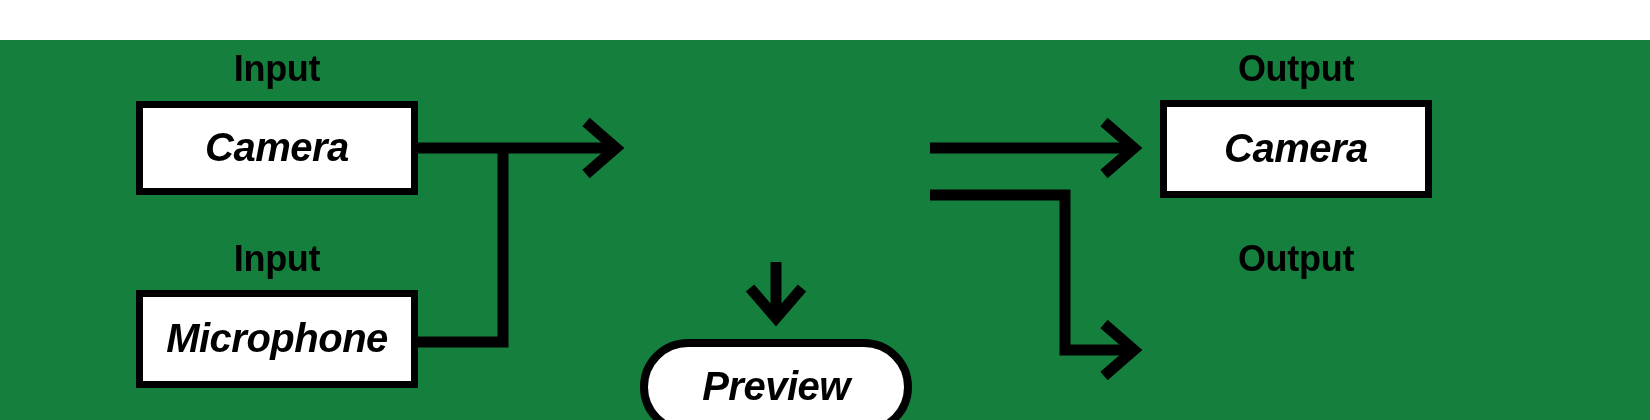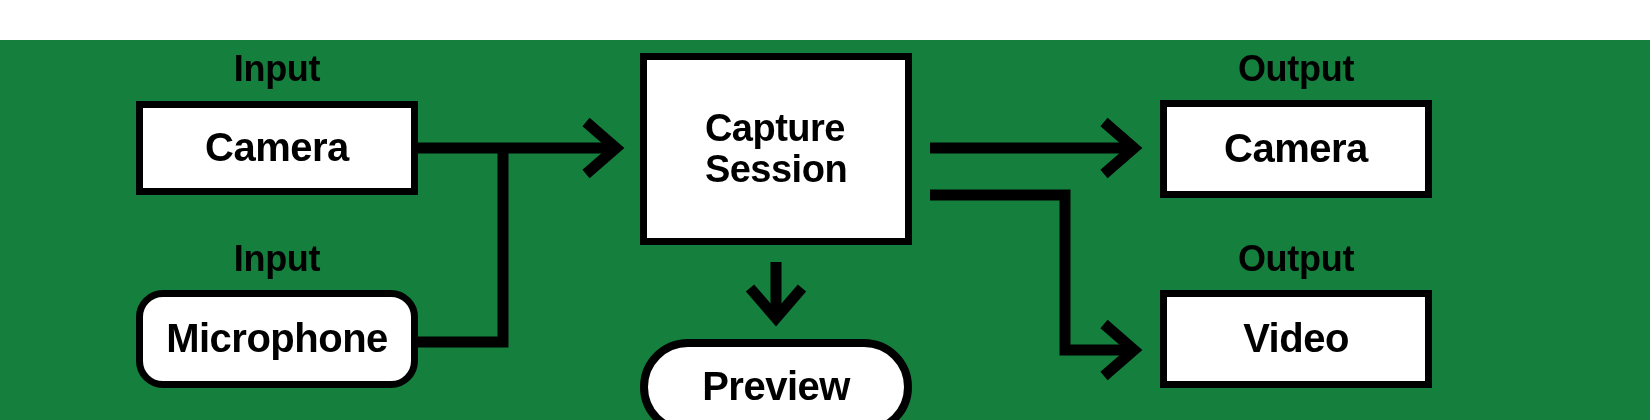--- a/index.html
+++ b/index.html
@@ -31,24 +31,25 @@
     background: #ffffff;
     border: 7px solid #000000;
     display: flex;
     align-items: center;
     justify-content: center;
     z-index: 3;
   }
   .node .node-text {
     font-weight: bold;
     color: #000000;
-    text-align: left;
+    text-align: center;
     line-height: 1.08;
     white-space: pre-line;
     letter-spacing: -0.5px;
+    font-style: italic;
   }
   .node.pill {
     border-radius: 999px;
     border-width: 8px;
   }
 
   
   .caption {
     position: absolute;
     font-weight: bold;
@@ -65,21 +66,21 @@
     bottom: 8px;
     font-size: 17px;
     color: #c9c9c9;
     z-index: 4;
     white-space: nowrap;
     font-family: "DejaVu Sans", sans-serif;
   }
 
   
   #node-camera      { left: 136px; top: 61px;  width: 282px; height: 94px; }
-  #node-microphone  { left: 136px; top: 250px; width: 282px; height: 98px; border-radius: 27px; }
+  #node-microphone  { left: 136px; top: 250px; width: 282px; height: 98px; }
   #node-capture     { left: 640px; top: 13px;  width: 272px; height: 192px; }
   #node-preview     { left: 640px; top: 299px; width: 272px; height: 96px; }
   #node-picture     { left: 1160px; top: 60px;  width: 272px; height: 98px; }
   #node-video       { left: 1160px; top: 250px; width: 272px; height: 98px; }
 
   #node-camera .node-text,
   #node-microphone .node-text,
   #node-picture .node-text,
   #node-video .node-text,
   #node-preview .node-text { font-size: 40px; }
@@ -126,31 +127,24 @@
   <div class="caption" id="cap-video">Output</div>
 
   <div class="node" id="node-camera">
     <span class="node-text">Camera</span>
   </div>
 
   <div class="node" id="node-microphone">
     <span class="node-text">Microphone</span>
   </div>
 
-  <div class="node" id="node-capture">
-    <span class="node-text">Capture
-Session</span>
-  </div>
 
   <div class="node pill" id="node-preview">
     <span class="node-text">Preview</span>
   </div>
 
   <div class="node" id="node-picture">
     <span class="node-text">Camera</span>
   </div>
 
-  <div class="node" id="node-video">
-    <span class="node-text">Video</span>
-  </div>
 
 
 </div>
 
 </body></html>

